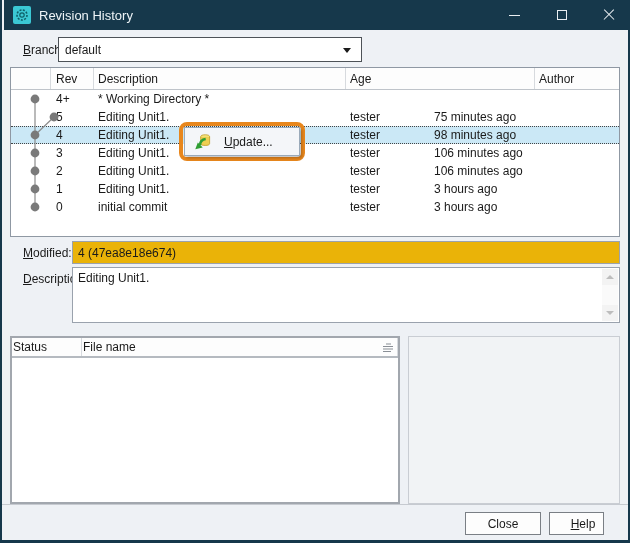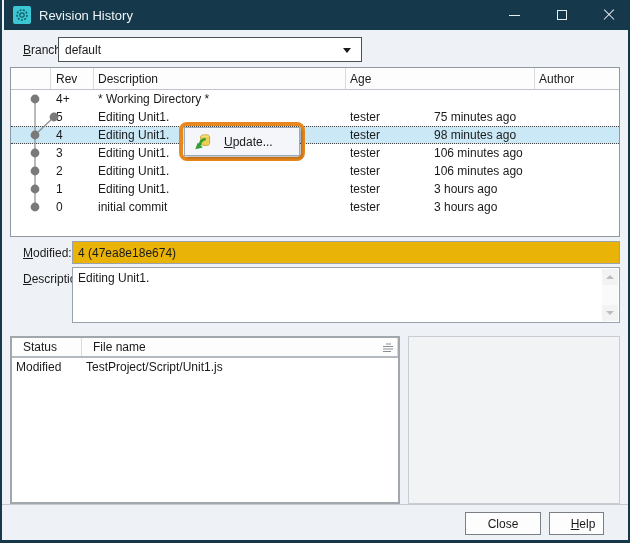--- a/index.html
+++ b/index.html
@@ -77,21 +77,21 @@
   .sbtn { position:absolute; left:0; width:16px; height:16px; background:#f3f3f3;
           display:flex; align-items:center; justify-content:center; }
   .sbtn.up{ top:0; } .sbtn.down{ bottom:0; }
   .tri-up { width:0;height:0;border-left:4px solid transparent;border-right:4px solid transparent;border-bottom:4px solid #bdbdbd; }
   .tri-down { width:0;height:0;border-left:4px solid transparent;border-right:4px solid transparent;border-top:4px solid #bdbdbd; }
 
   
   .ftable { position:absolute; left:10px; top:336px; width:390px; height:168px;
             background:#fff; border:2px solid #a2a7ae; }
   .fhead { display:flex; height:20px; background:#fdfdfd; border-bottom:2px solid #b5bac0; position:relative; }
-  .fcell { border-right:1px solid #d7dade; display:flex; align-items:center; padding-left:11px; }
+  .fcell { border-right:1px solid #d7dade; display:flex; align-items:center; padding-left:1px; }
   .f-status { width:70px; flex:none; } .f-name { flex:1; }
   .sort-icon { position:absolute; right:4px; top:4px; }
   .frow { display:flex; height:18px; line-height:18px; }
   .frow > span { display:block; white-space:nowrap; }
 
   .right-panel { position:absolute; left:408px; top:336px; width:212px; height:168px;
                  background:#f1f3f5; border:1px solid #c9cdd3; }
 
   .separator { position:absolute; left:2px; top:504px; width:626px; height:1px; background:#c6cad0; }
 
@@ -240,24 +240,20 @@
     <div class="fhead">
       <span class="fcell f-status">Status</span>
       <span class="fcell f-name">File name</span>
       <svg class="sort-icon" width="12" height="12" viewBox="0 0 12 12">
         <rect x="4" y="1.5" width="5" height="1" fill="#8a8f96"></rect>
         <rect x="1" y="4" width="10" height="1" fill="#8a8f96"></rect>
         <rect x="1" y="6.5" width="10" height="1" fill="#8a8f96"></rect>
         <rect x="1" y="9" width="8" height="1" fill="#8a8f96"></rect>
       </svg>
     </div>
-    <div class="frow">
-      <span class="f-status" style="padding-left:4px;">Modified</span>
-      <span class="f-name" style="padding-left:4px;">TestProject/Script/Unit1.js</span>
-    </div>
   </div>
 
   <div class="right-panel"></div>
 
   <div class="separator"></div>
 
   <div class="btn btn-close">
     <span>Close</span>
   </div>
   <div class="btn btn-help">

